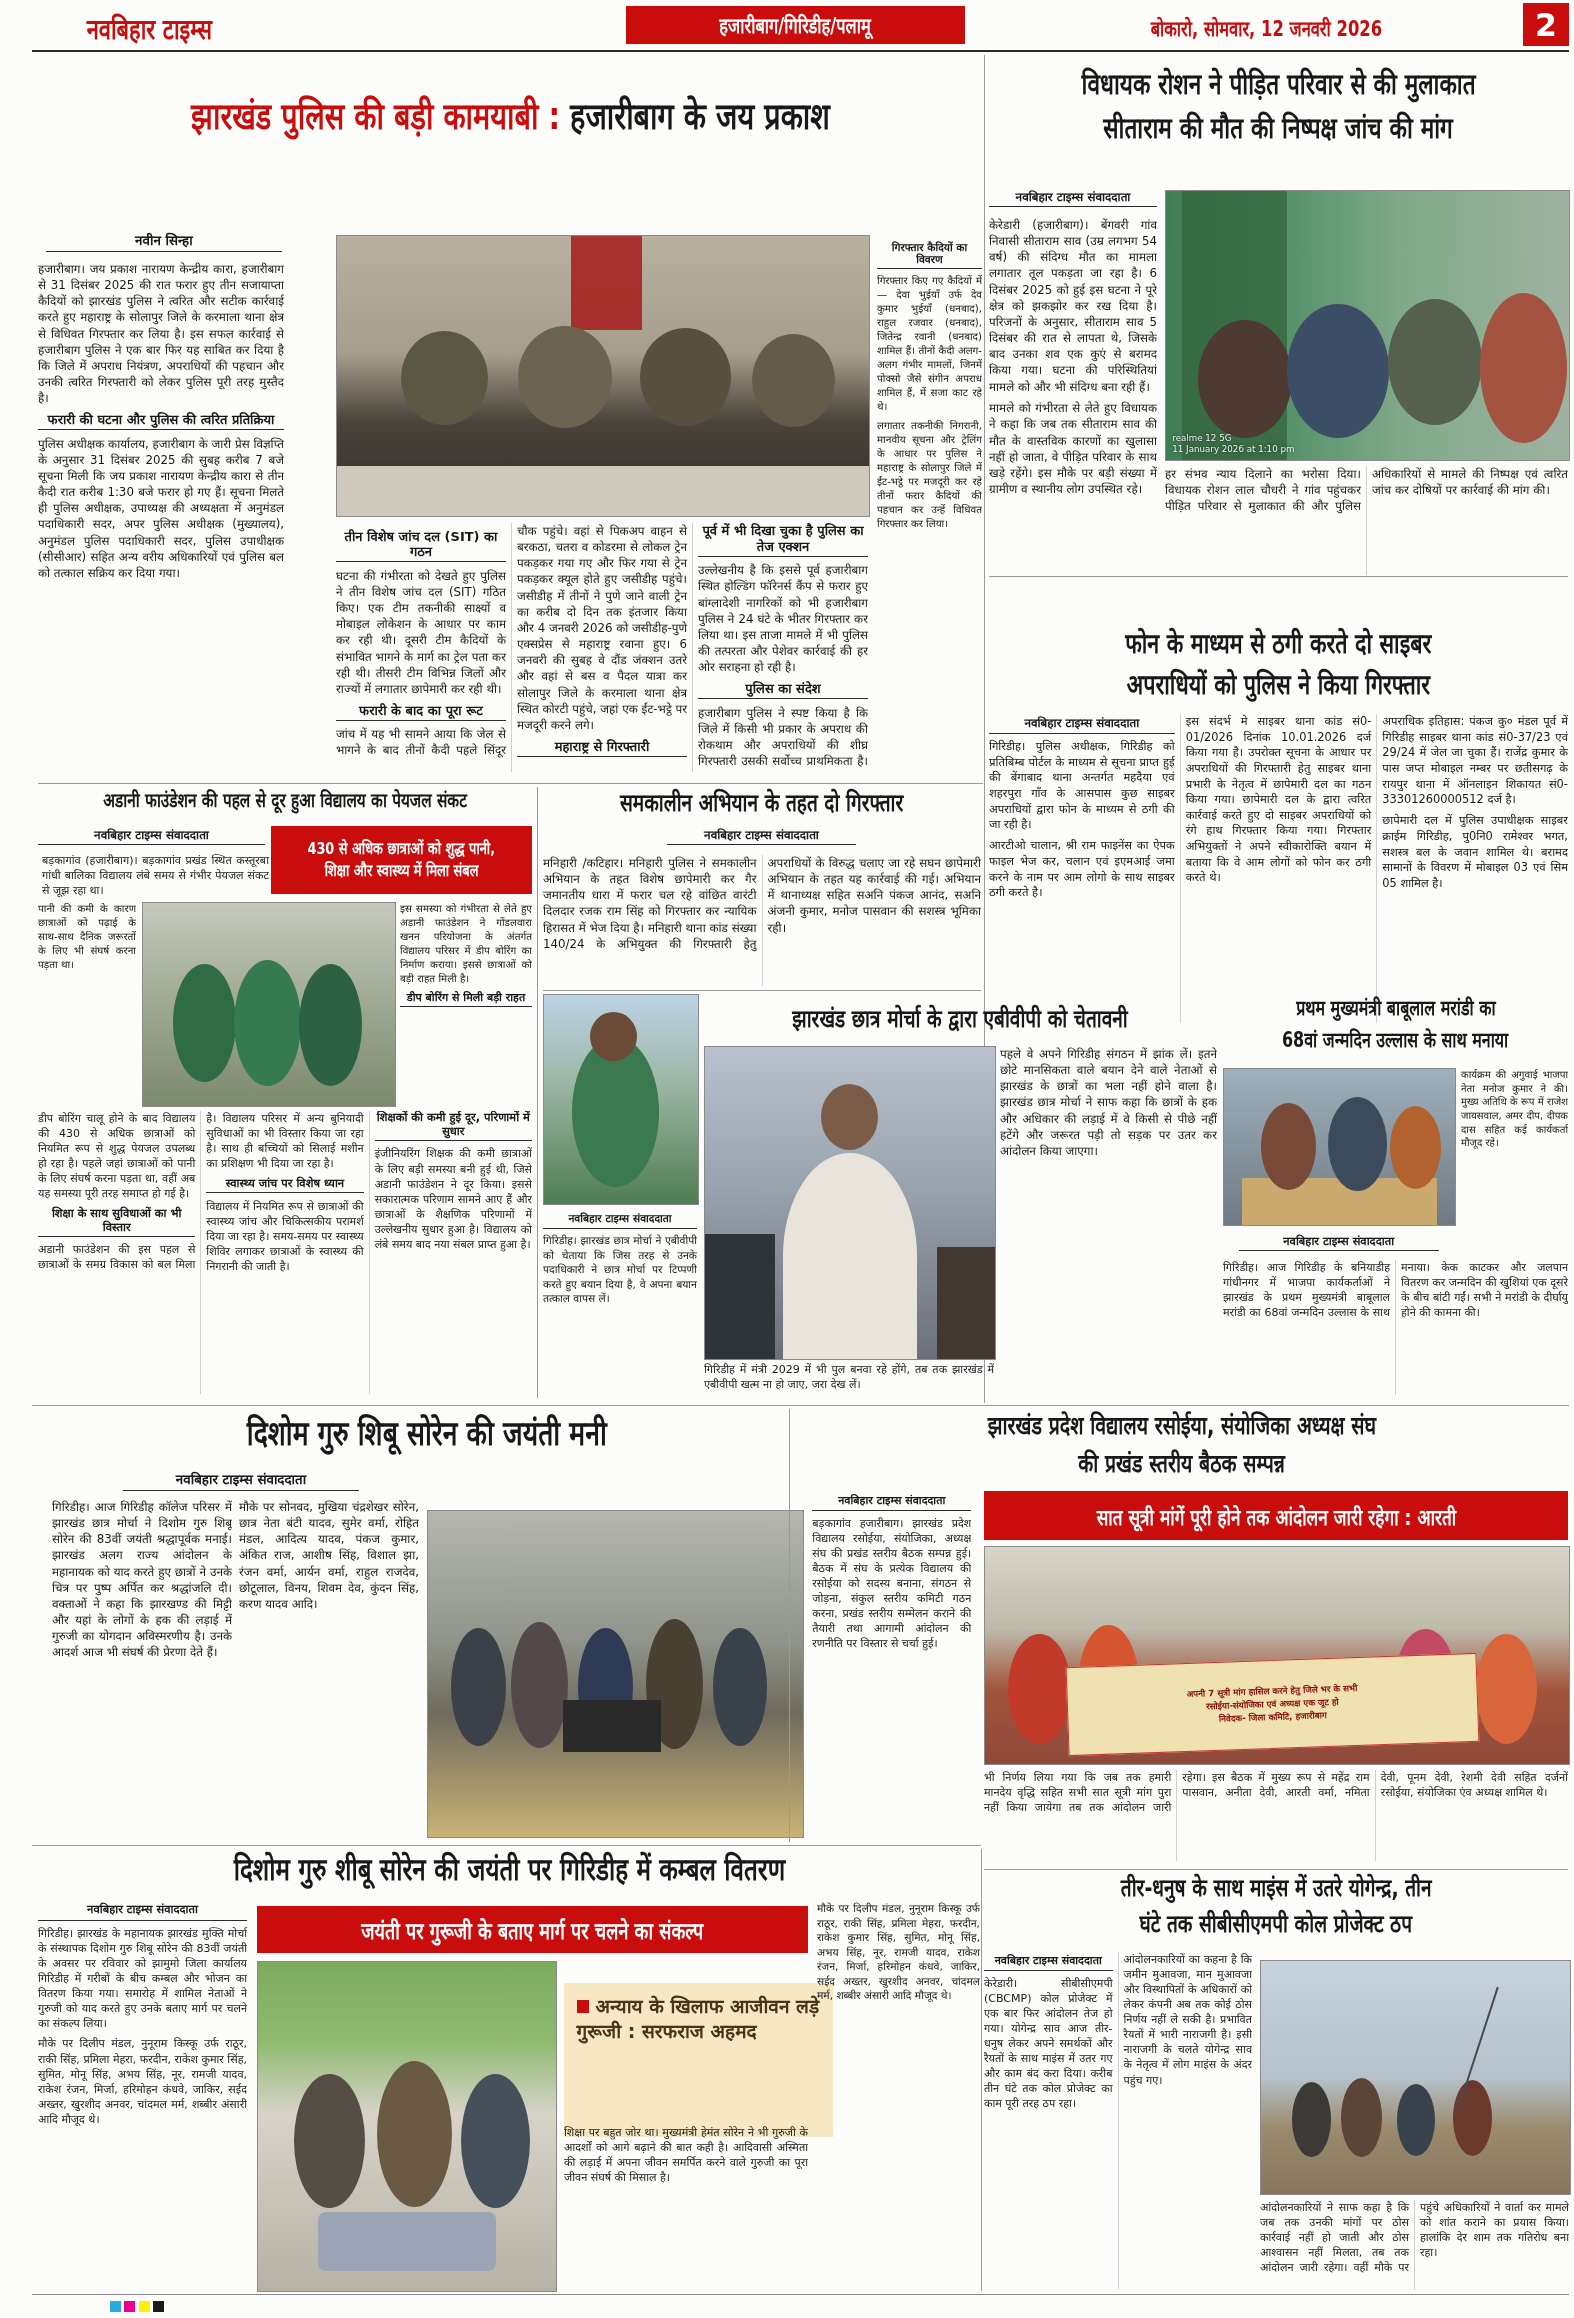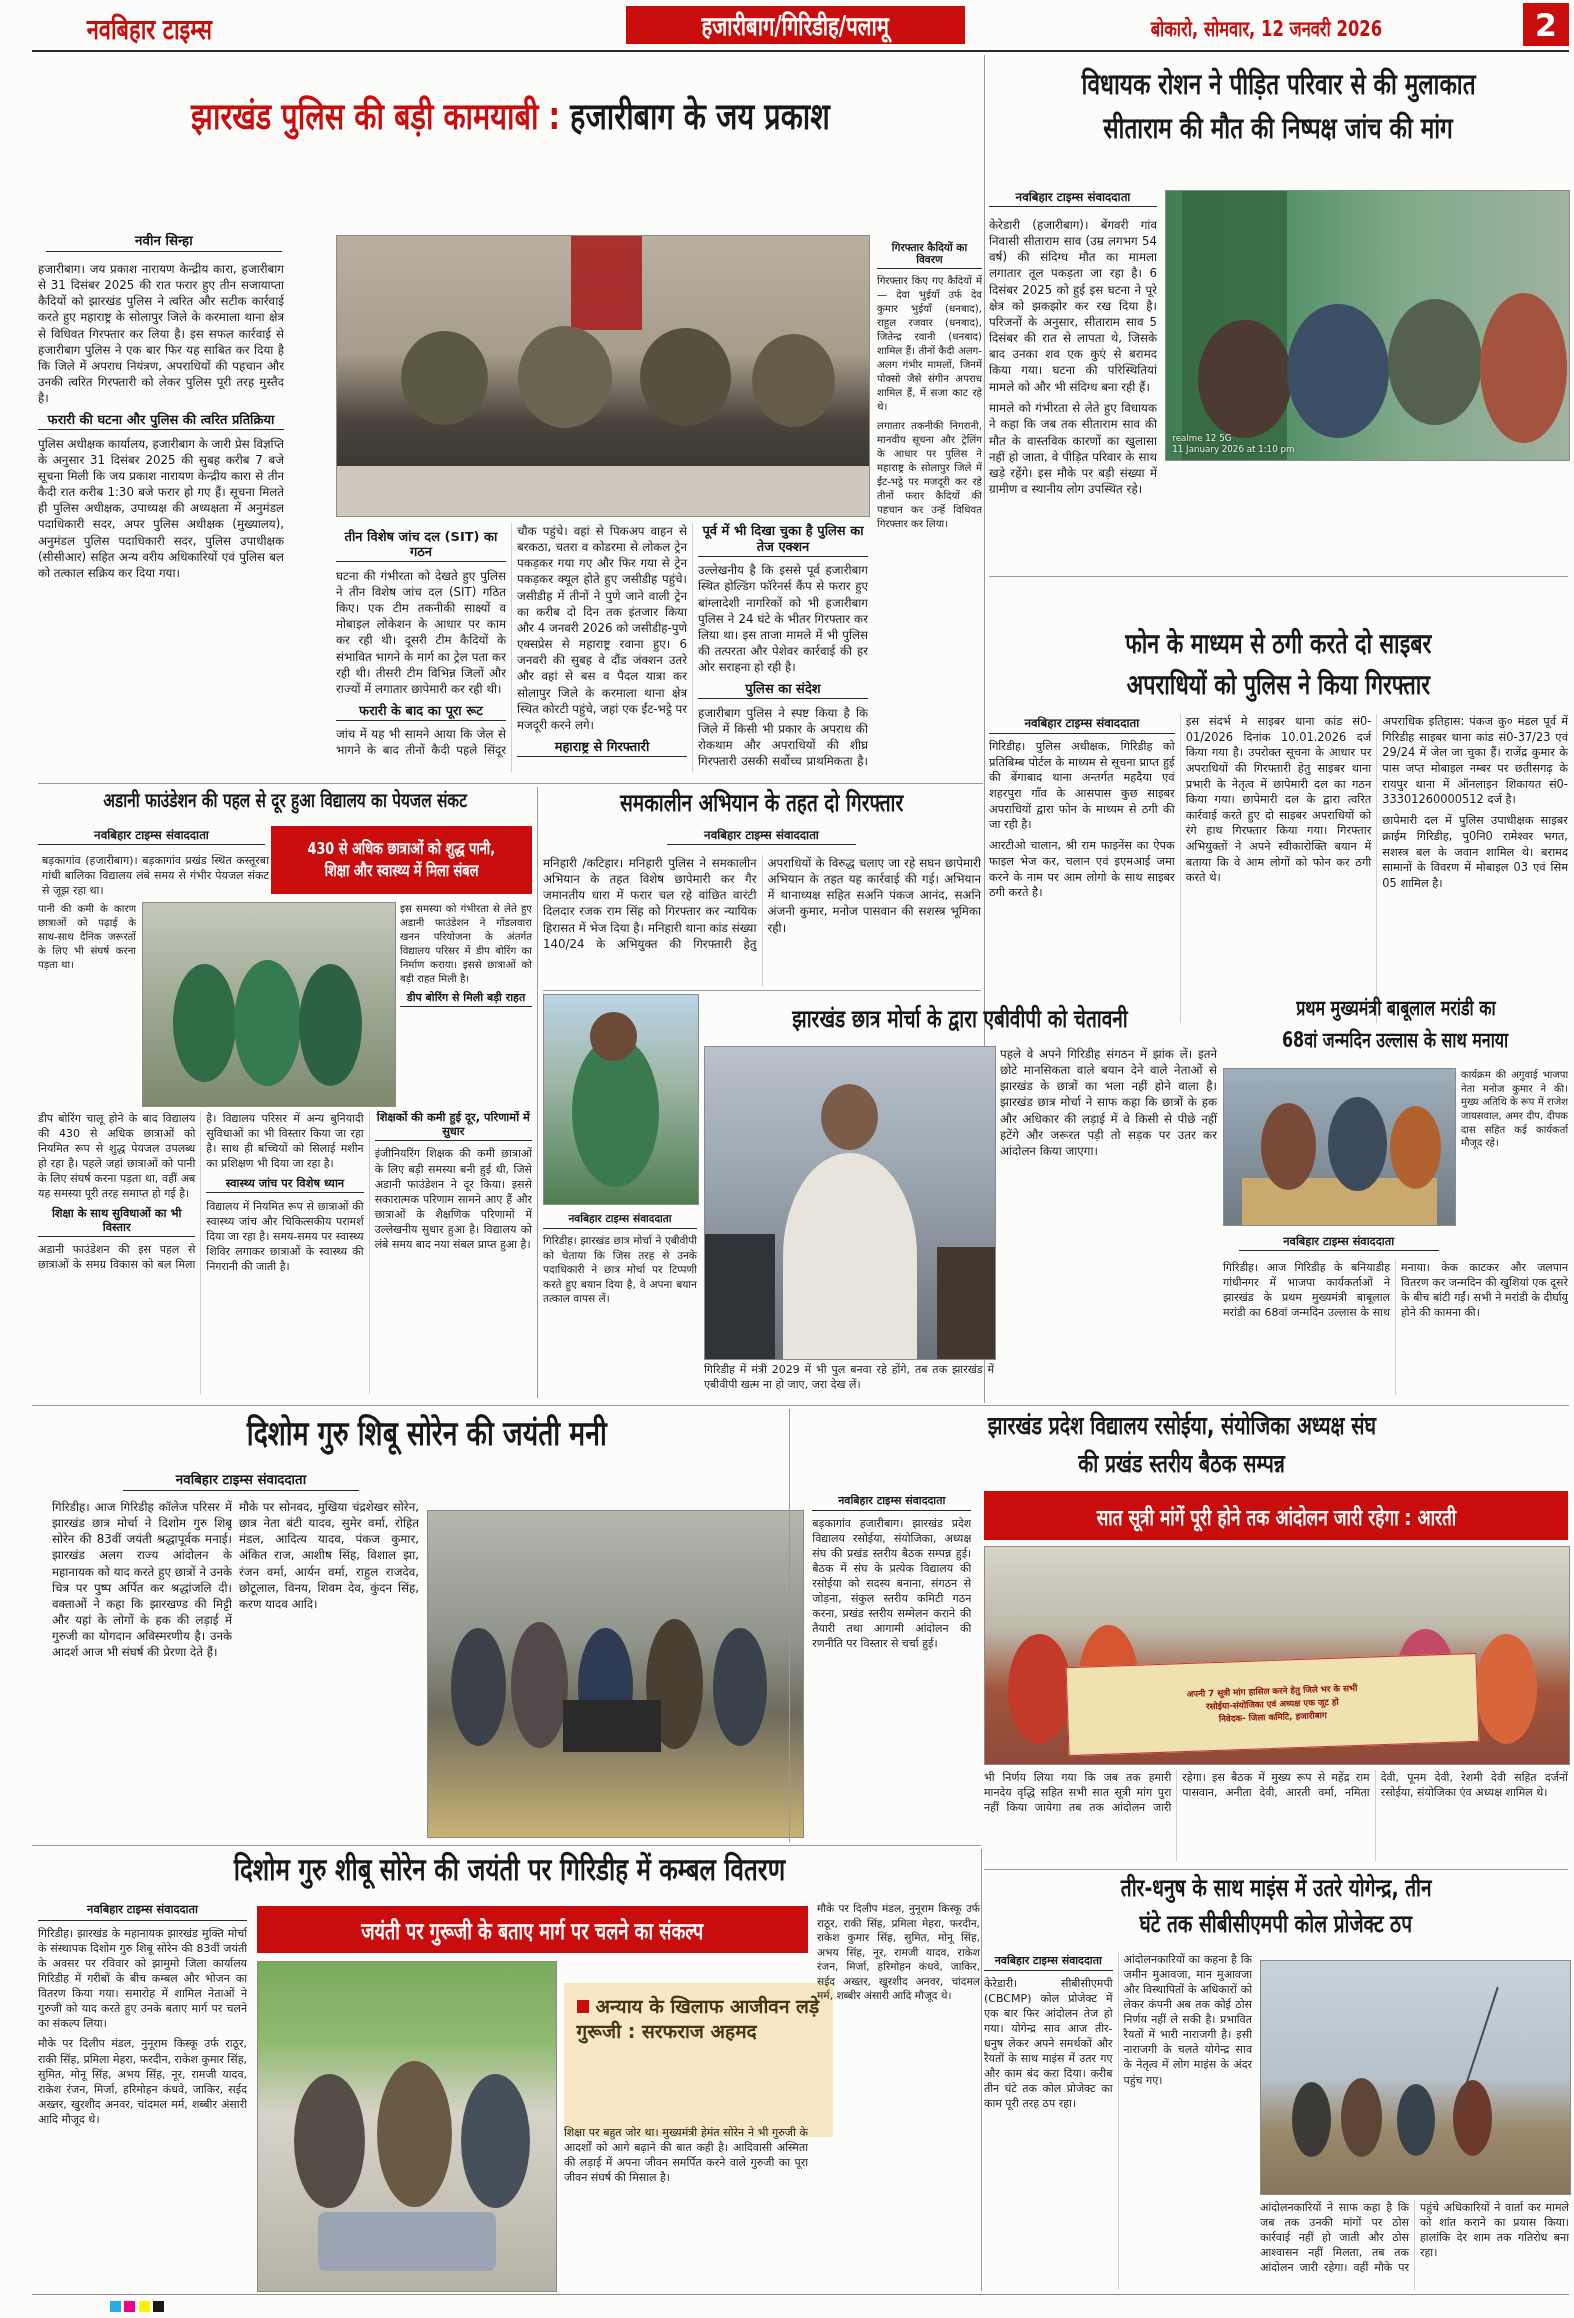--- a/index.html
+++ b/index.html
@@ -28,21 +28,21 @@
   .mark{position:absolute;width:11px;height:11px;}
 </style>
 </head>
 <body>
 
 <div class="sheet">
 
   <div class="abs" style="left:69px;top:9.4px;font-size:28px;font-weight:bold;">
     <span class="redtxt condense">नवबिहार टाइम्स</span>
   </div>
-  <div class="abs redbox" style="left:626px;top:6.3px;width:339px;height:38px;font-size:26px;">
+  <div class="abs redbox" style="left:626px;top:6.3px;width:339px;height:38px;font-size:21px;">
     <span class="condense">हजारीबाग/गिरिडीह/पलामू</span>
   </div>
   <div class="abs" style="left:1118px;top:14px;font-size:21px;font-weight:bold;">
     <span class="redtxt condense">बोकारो, सोमवार, 12 जनवरी 2026</span>
   </div>
   <div class="abs redbox" style="left:1523px;top:3.1px;width:46px;height:43px;font-size:31.5px;">
     <span>2</span>
   </div>
   <div class="hline" style="left:31.5px;top:50px;width:1537px;border-top:2.4px solid #2b2b2b;"></div>
 
@@ -94,20 +94,23 @@
       <div class="abs" style="left:4%;top:0;width:26%;height:100%;background:#35663f;opacity:.8;"></div>
       <div class="blob" style="left:8%;top:48%;width:94px;height:118px;background:#4c3a33;"></div>
       <div class="blob" style="left:30%;top:42%;width:102px;height:134px;background:#3c4e66;"></div>
       <div class="blob" style="left:55%;top:40%;width:94px;height:126px;background:#55604f;"></div>
       <div class="blob" style="left:78%;top:38%;width:87px;height:150px;background:#a3533f;"></div>
       <div class="watermark">
         <div>realme 12 5G</div>
         <div>11 January 2026 at 1:10 pm</div>
       </div>
     </div>
+    <div class="body-text cols2 abs" style="left:176px;top:411px;width:403px;height:109px;">
+      <p>हर संभव न्याय दिलाने का भरोसा दिया। विधायक रोशन लाल चौधरी ने गांव पहुंचकर पीड़ित परिवार से मुलाकात की और पुलिस अधिकारियों से मामले की निष्पक्ष एवं त्वरित जांच कर दोषियों पर कार्रवाई की मांग की।</p>
+    </div>
   </div>
   <div class="hline" style="left:989px;top:576px;width:579px;"></div>
 
   <div class="abs" style="left:989px;top:579px;width:579px;height:406px;margin-top:44px;">
     <div class="hl abs" style="left:0;top:6.3px;width:100%;font-size:27.6px;"><span class="condense">फोन के माध्यम से ठगी करते दो साइबर</span></div>
     <div class="hl abs" style="left:0;top:47px;width:100%;font-size:27.6px;"><span class="condense">अपराधियों को पुलिस ने किया गिरफ्तार</span></div>
     <div class="body-text cols3 abs" style="left:0;top:91px;width:579px;height:309px;font-size:11.4px;">
       <div class="byline" style="font-size:11.8px;">नवबिहार टाइम्स संवाददाता</div>
       <p>गिरिडीह। पुलिस अधीक्षक, गिरिडीह को प्रतिबिम्ब पोर्टल के माध्यम से सूचना प्राप्त हुई की बेंगाबाद थाना अन्तर्गत महदैया एवं शहरपुरा गाँव के आसपास कुछ साइबर अपराधियों द्वारा फोन के माध्यम से ठगी की जा रही है।</p>
       <p>आरटीओ चालान, श्री राम फाइनेंस का ऐपक फाइल भेज कर, चलान एवं इएमआई जमा करने के नाम पर आम लोगो के साथ साइबर ठगी करते है।</p>

